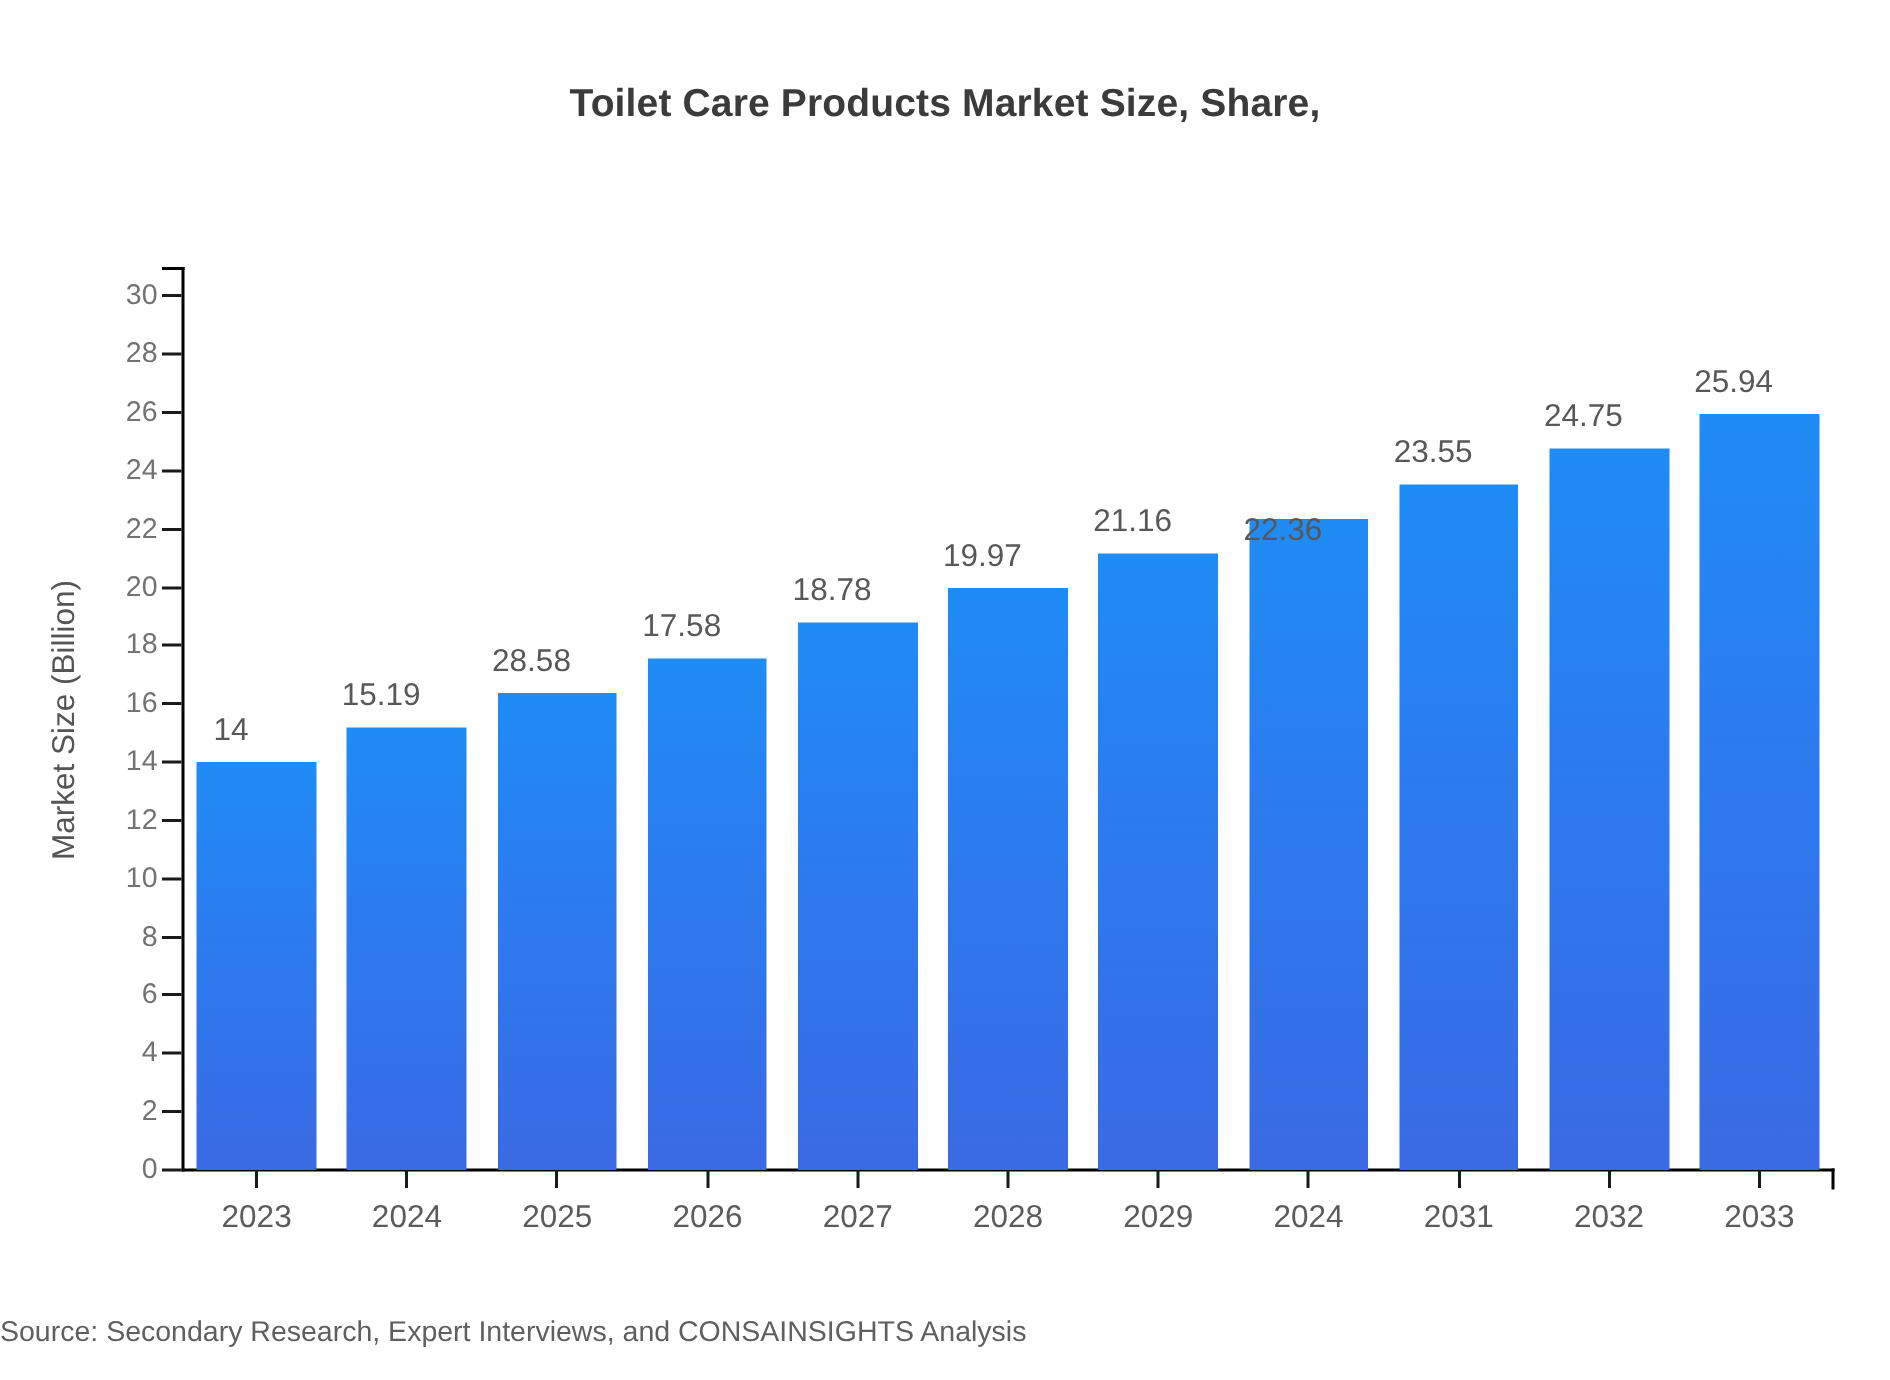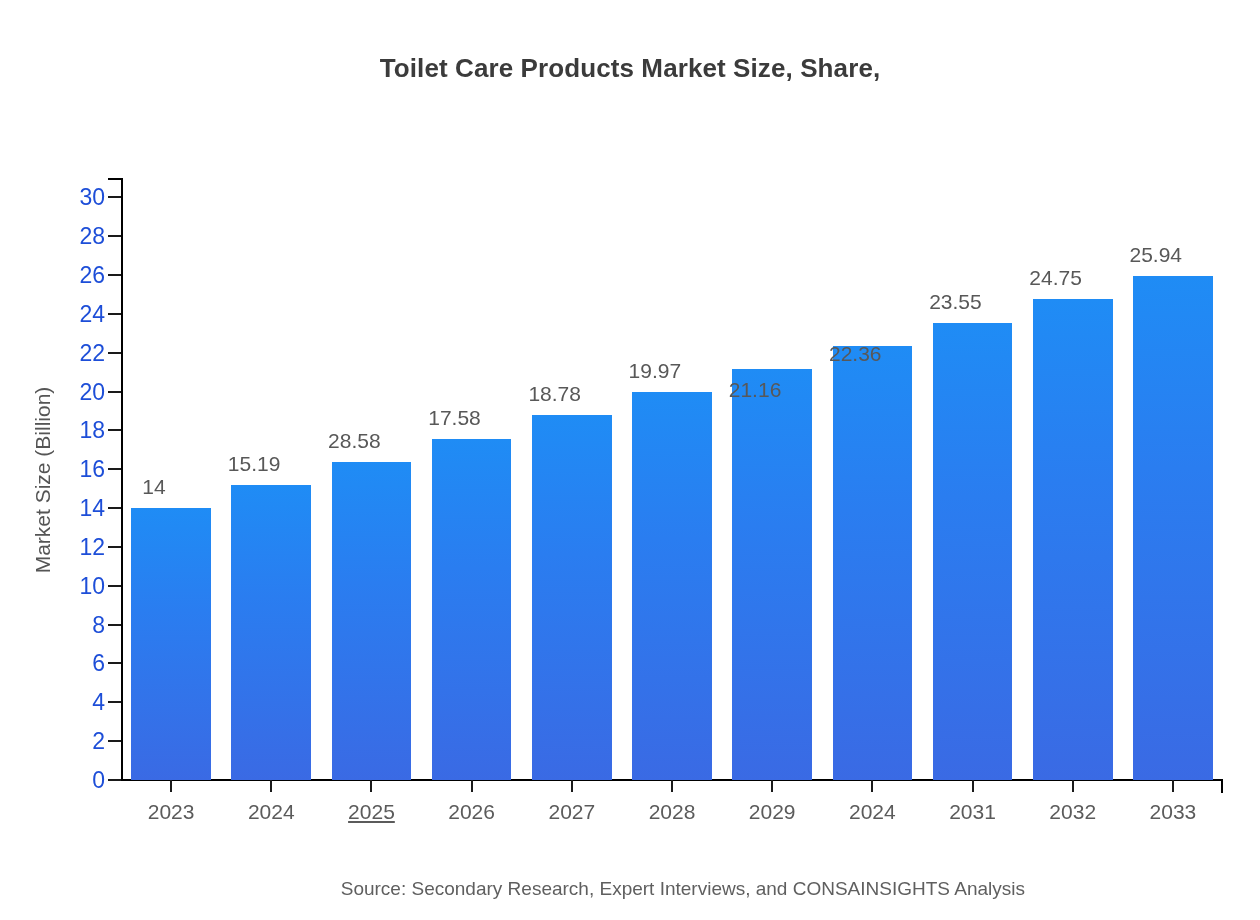--- a/index.html
+++ b/index.html
@@ -95,22 +95,22 @@
     position: absolute;
     left: -13px;
     width: 13px; height: 2px;
     background: #1a1a1a;
   }
   .y-label-wrap {
     position: absolute;
     left: -62px;
     width: 46px;
     text-align: right;
-    font-size: 23px;
-    color: #1d4ed8;
+    font-size: 19px;
+    color: #737373;
     line-height: 1;
     transform: translateY(-50%);
   }
 
   
   .x-tick {
     position: absolute;
     top: 602px;
     width: 2px; height: 12px;
     background: #1a1a1a;
@@ -138,21 +138,21 @@
     text-align: right;
     white-space: nowrap;
     transform: translateX(-50%);
   }
 
   
   #source-note {
     position: absolute;
     left: 0; top: 878px;
     width: 1025px;
-    text-align: right;
+    text-align: left;
     font-size: 19px;
     color: #5f5f5f;
   }
 </style>
 </head>
 <body>
 
 <div id="figure">
 
   <div id="chart-title">
@@ -203,35 +203,35 @@
       <div class="bar-label" style="left: 32.9673px; top: 297.129px;">14</div>
       <div class="x-tick" style="left: 49.0909px;"></div>
       <div class="x-label" style="left: 50.0909px;">2023</div>
       <div class="bar" title="2024: 15.19" style="left: 110.45px; width: 79.6445px; height: 294.98px;"></div>
       <div class="bar-label" style="left: 133.149px; top: 274.02px;">15.19</div>
       <div class="x-tick" style="left: 149.273px;"></div>
       <div class="x-label" style="left: 150.273px;">2024</div>
       <div class="bar" title="2025: 16.39" style="left: 210.632px; width: 79.6445px; height: 318.283px;"></div>
       <div class="bar-label" style="left: 233.331px; top: 250.717px;">28.58</div>
       <div class="x-tick" style="left: 249.455px;"></div>
-      <div class="x-label" style="left: 250.455px; text-decoration: underline;">2025</div>
+      <div class="x-label" style="left: 250.455px;">2025</div>
       <div class="bar" title="2026: 17.58" style="left: 310.814px; width: 79.6445px; height: 341.392px;"></div>
       <div class="bar-label" style="left: 333.513px; top: 227.608px;">17.58</div>
       <div class="x-tick" style="left: 349.636px;"></div>
       <div class="x-label" style="left: 350.636px;">2026</div>
       <div class="bar" title="2027: 18.78" style="left: 410.996px; width: 79.6445px; height: 364.695px;"></div>
       <div class="bar-label" style="left: 433.695px; top: 204.305px;">18.78</div>
       <div class="x-tick" style="left: 449.818px;"></div>
       <div class="x-label" style="left: 450.818px;">2027</div>
       <div class="bar" title="2028: 19.97" style="left: 511.178px; width: 79.6445px; height: 387.805px;"></div>
       <div class="bar-label" style="left: 533.876px; top: 181.195px;">19.97</div>
       <div class="x-tick" style="left: 550px;"></div>
       <div class="x-label" style="left: 551px;">2028</div>
       <div class="bar" title="2029: 21.16" style="left: 611.36px; width: 79.6445px; height: 410.914px;"></div>
-      <div class="bar-label" style="left: 634.058px; top: 158.086px; margin-top: 42px;">21.16</div>
+      <div class="bar-label" style="left: 634.058px; top: 158.086px;">21.16</div>
       <div class="x-tick" style="left: 650.182px;"></div>
       <div class="x-label" style="left: 651.182px;">2029</div>
       <div class="bar" title="2030: 22.36" style="left: 711.541px; width: 79.6445px; height: 434.217px;"></div>
       <div class="bar-label" style="left: 734.24px; top: 134.783px; margin-top: 29px;">22.36</div>
       <div class="x-tick" style="left: 750.364px;"></div>
       <div class="x-label" style="left: 751.364px;">2024</div>
       <div class="bar" title="2031: 23.55" style="left: 811.723px; width: 79.6445px; height: 457.326px;"></div>
       <div class="bar-label" style="left: 834.422px; top: 111.674px;">23.55</div>
       <div class="x-tick" style="left: 850.545px;"></div>
       <div class="x-label" style="left: 851.545px;">2031</div>

